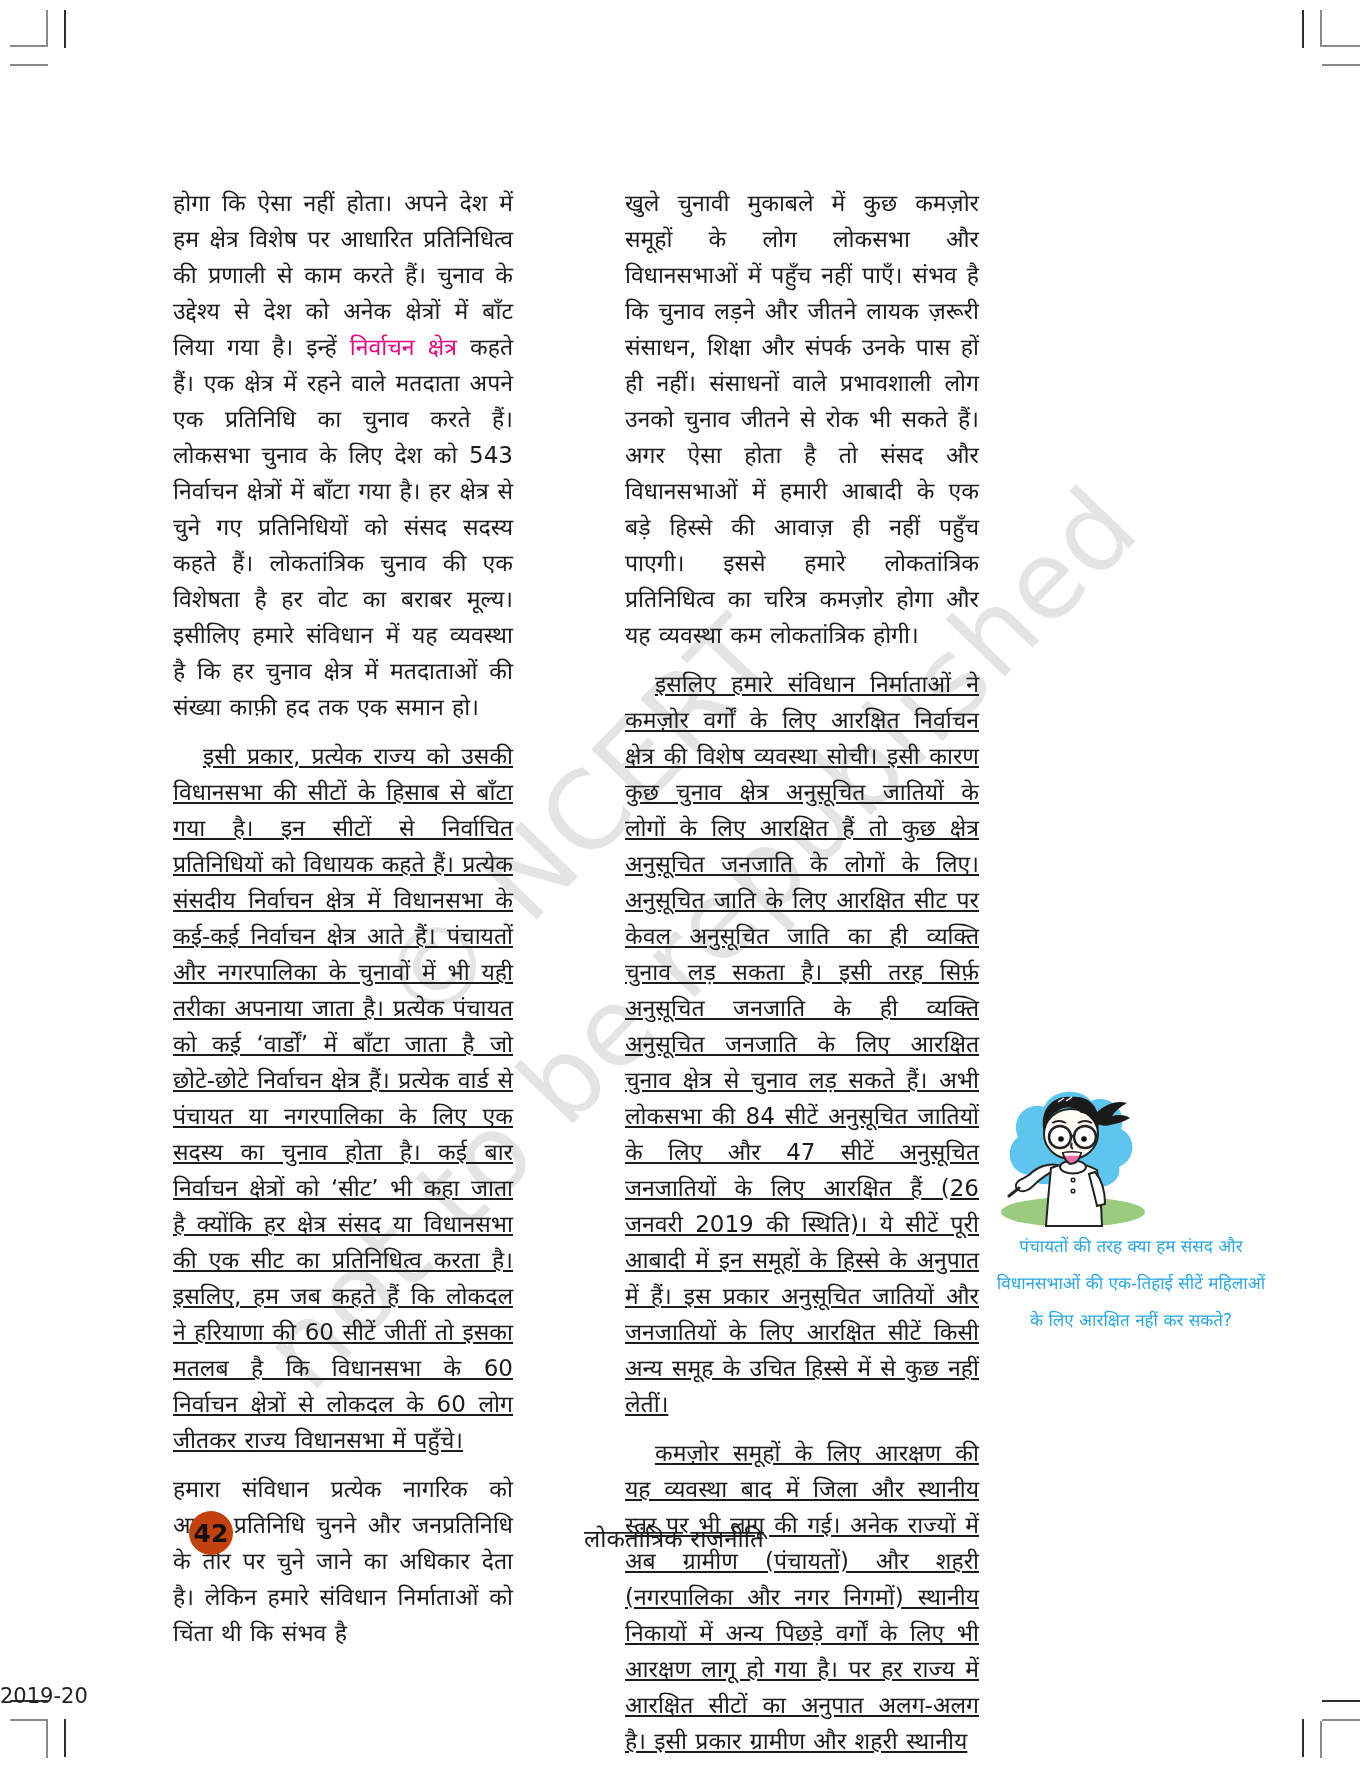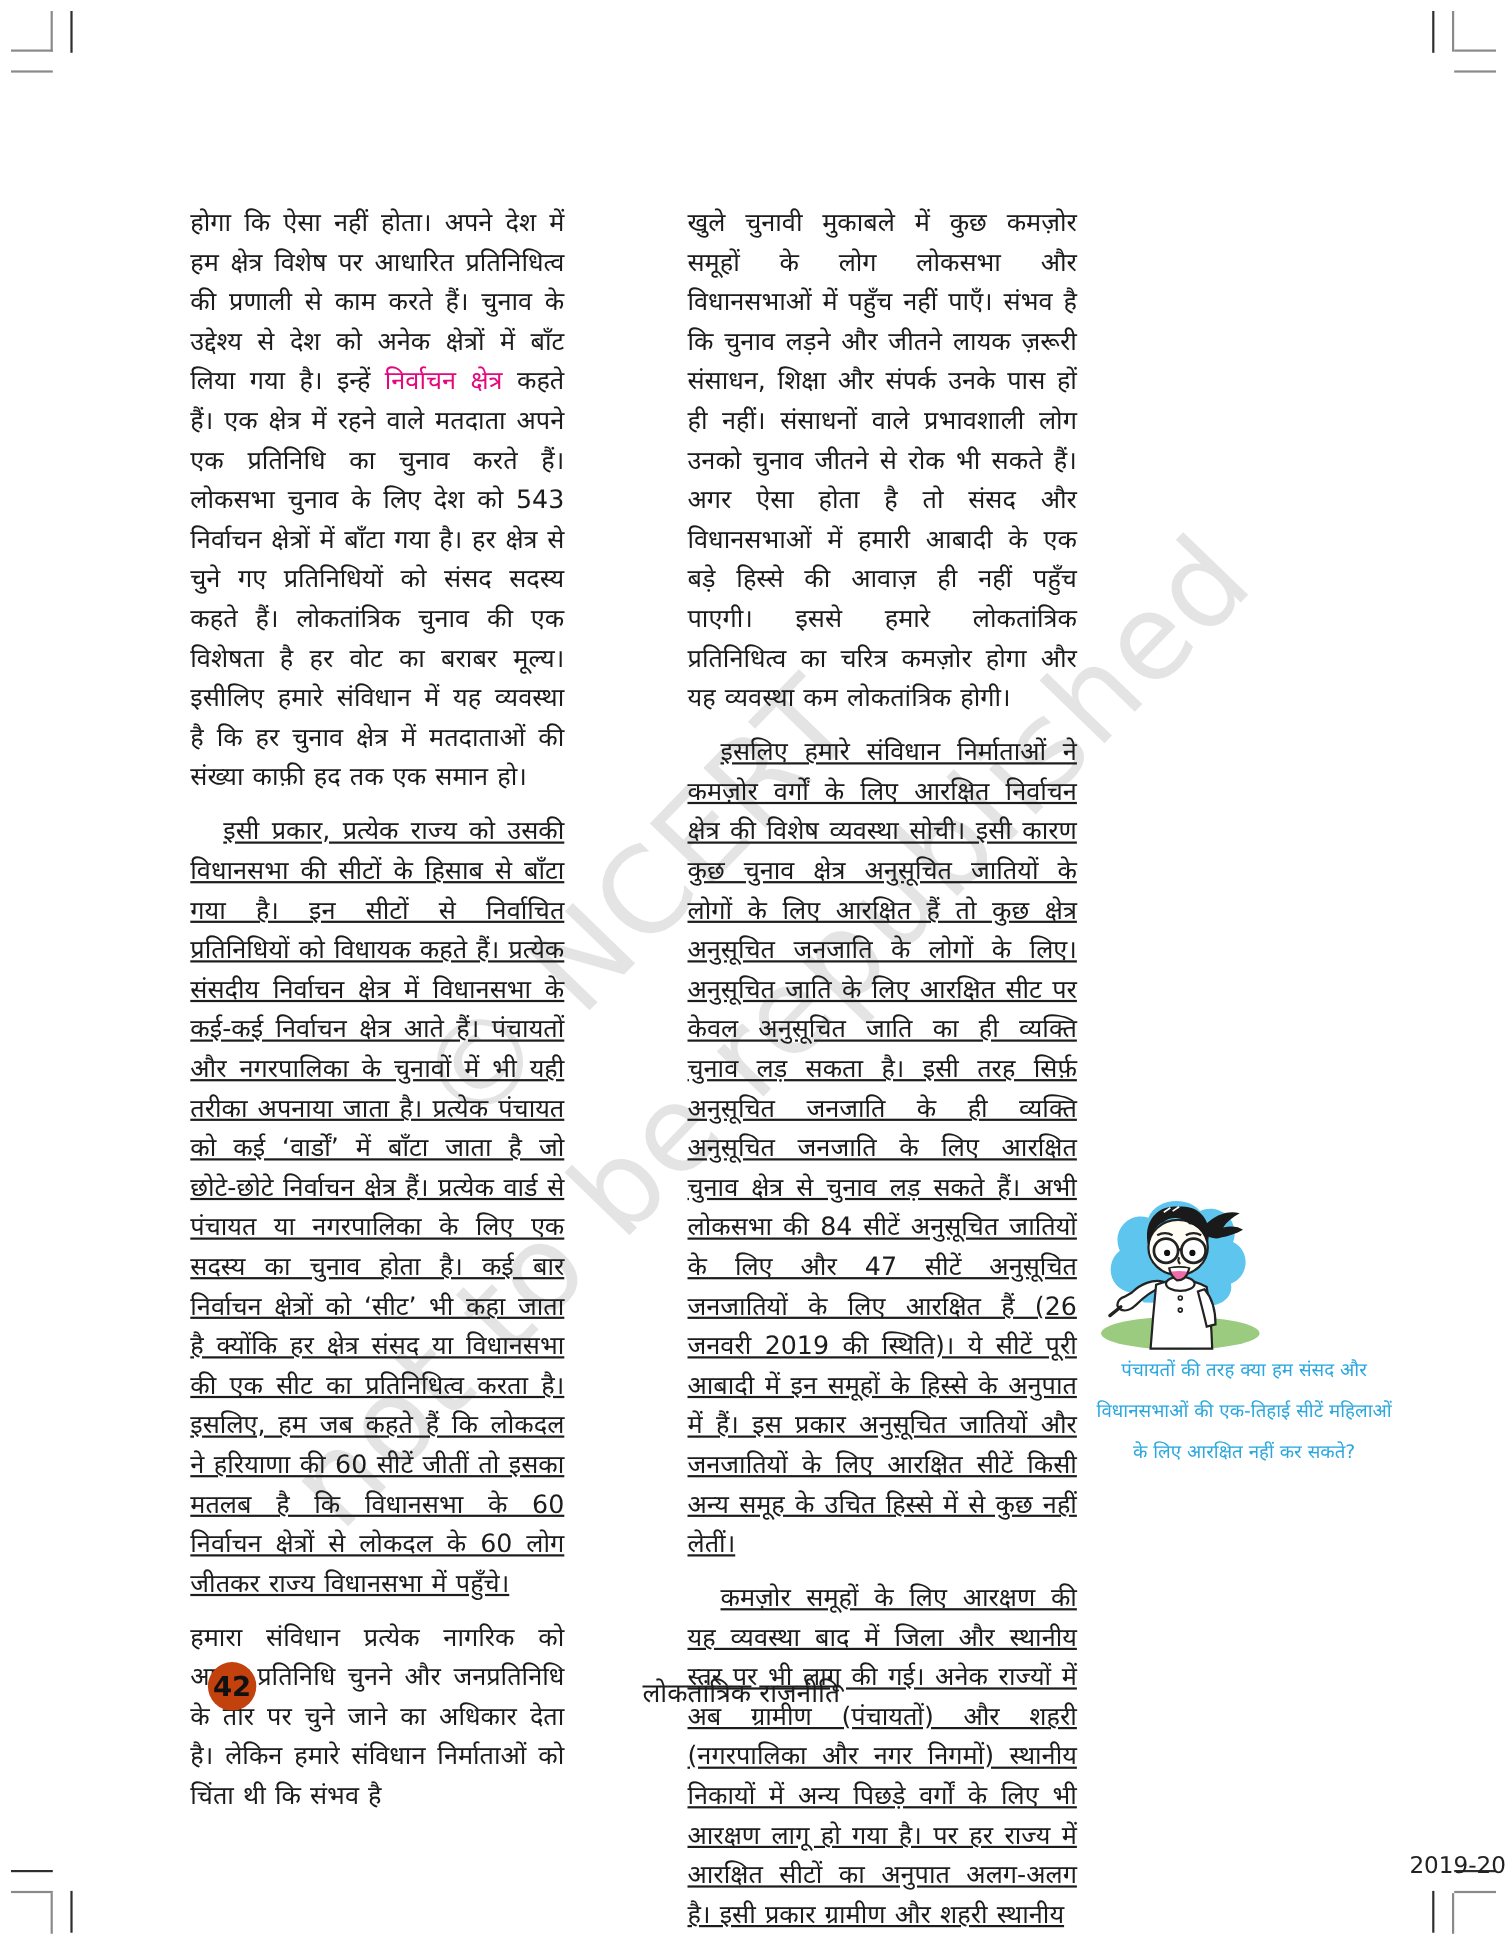--- a/index.html
+++ b/index.html
@@ -46,21 +46,21 @@
     border-radius:50%; background:#c2410c; z-index:2;
     display:flex; align-items:center; justify-content:center;
     font-weight:bold; font-size:25px; color:#111;
   }
   .footer-right {
     position:absolute; left:584px; top:1521px; width:380px; z-index:2;
     text-align:left; font-size:24px; color:#1c1c1c;
   }
   .year {
     position:absolute; left:0; top:1684px; width:1369px; z-index:2;
-    text-align:right; font-size:21px; color:#222;
+    text-align:left; font-size:21px; color:#222;
   }
 </style>
 </head>
 <body>
 
 <div class="page">
 
   <div class="mark" style="left:46px;top:10px;width:2px;height:37px;"></div>
   <div class="mark" style="left:10px;top:45px;width:38px;height:2px;"></div>
   <div class="mark dark" style="left:64px;top:10px;width:2px;height:38px;"></div>

